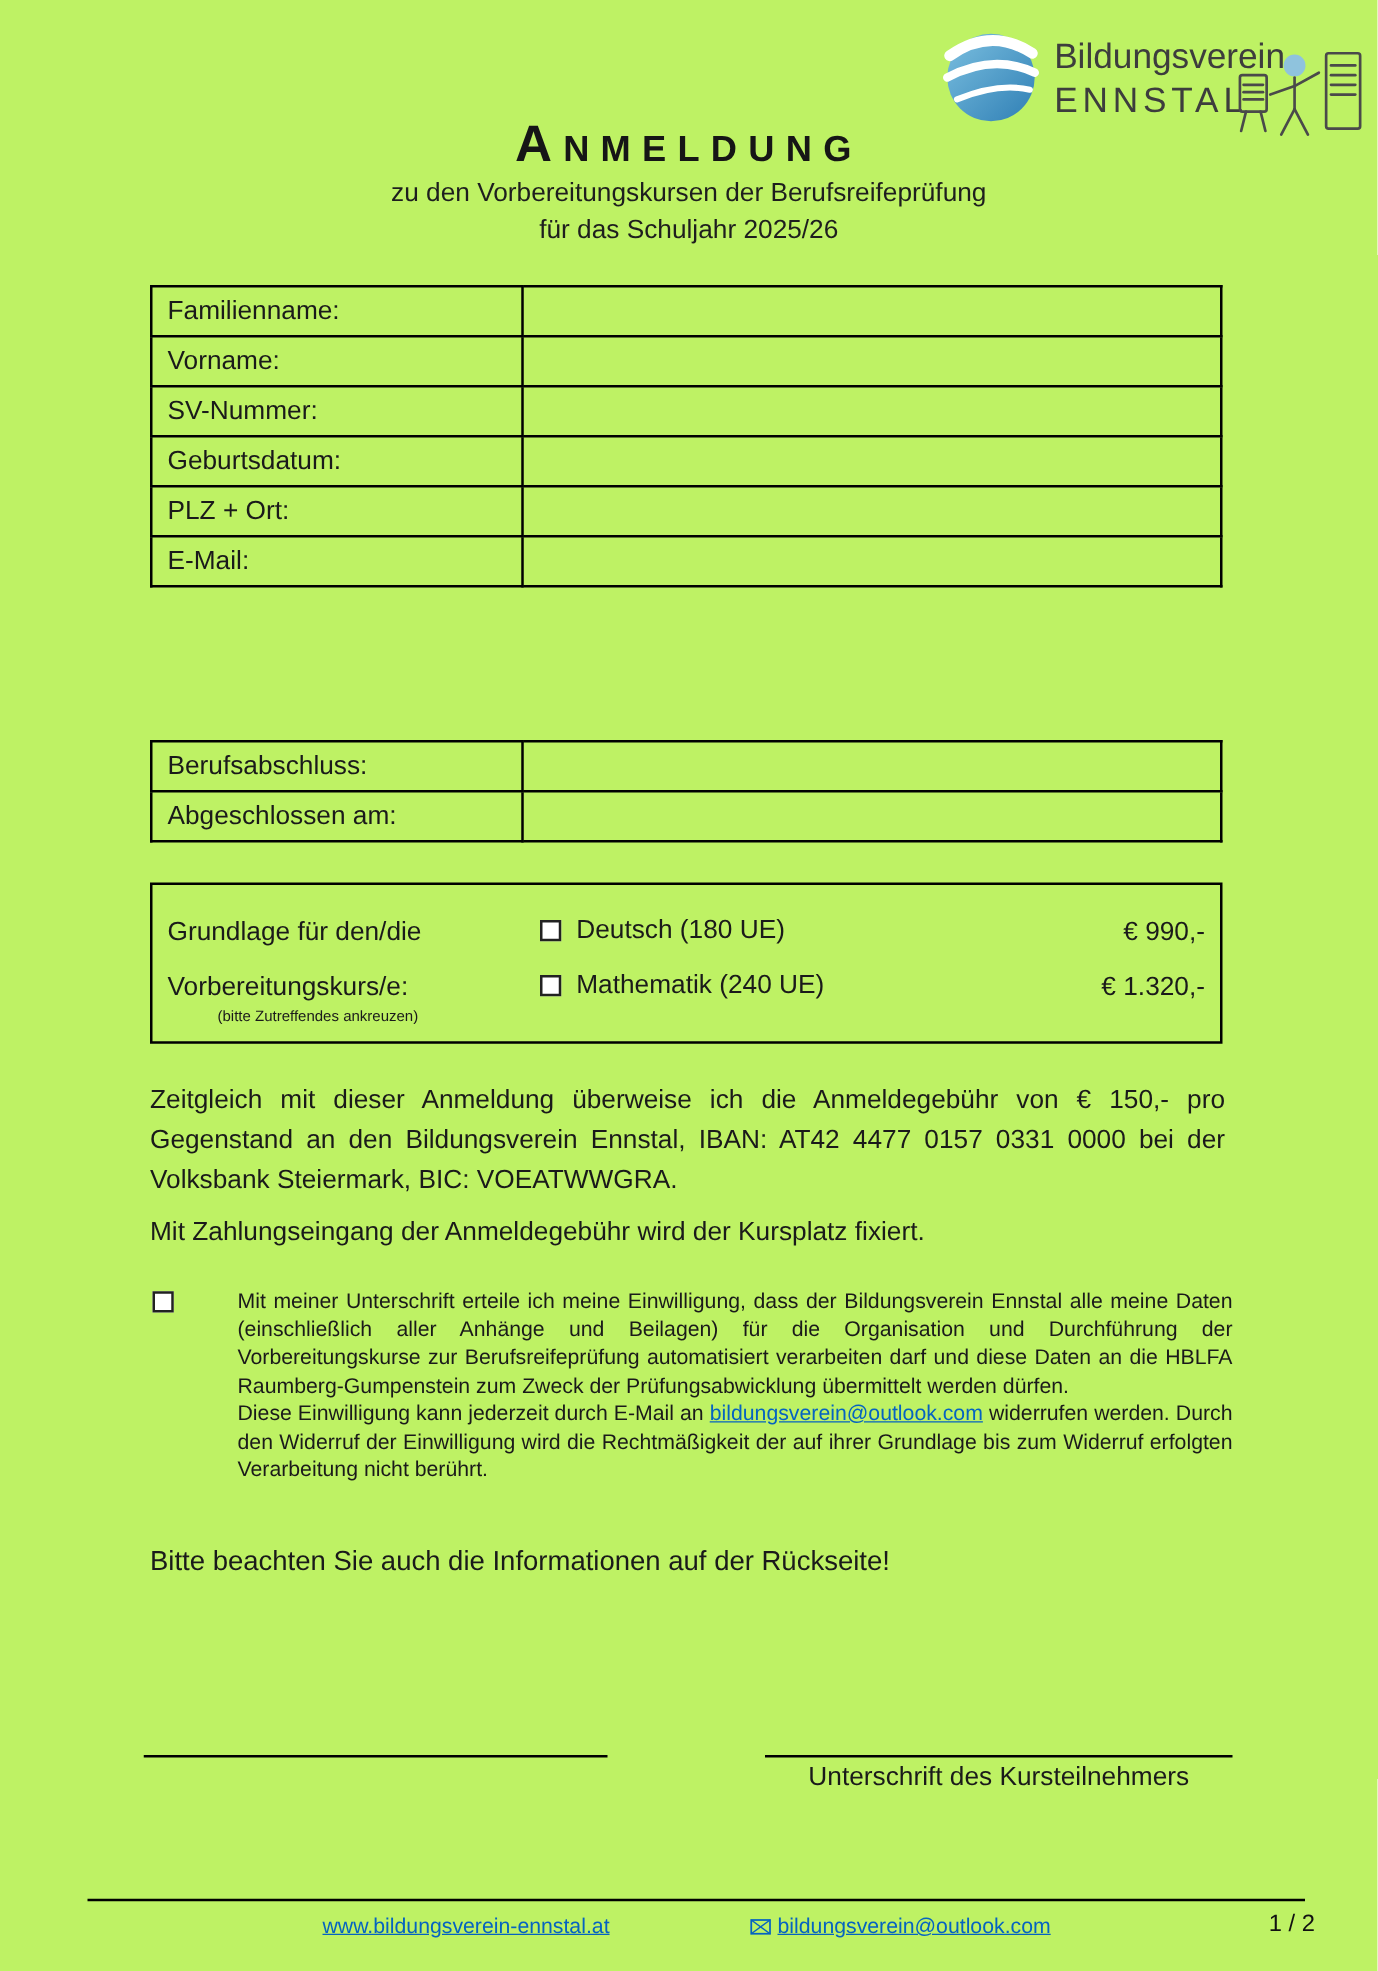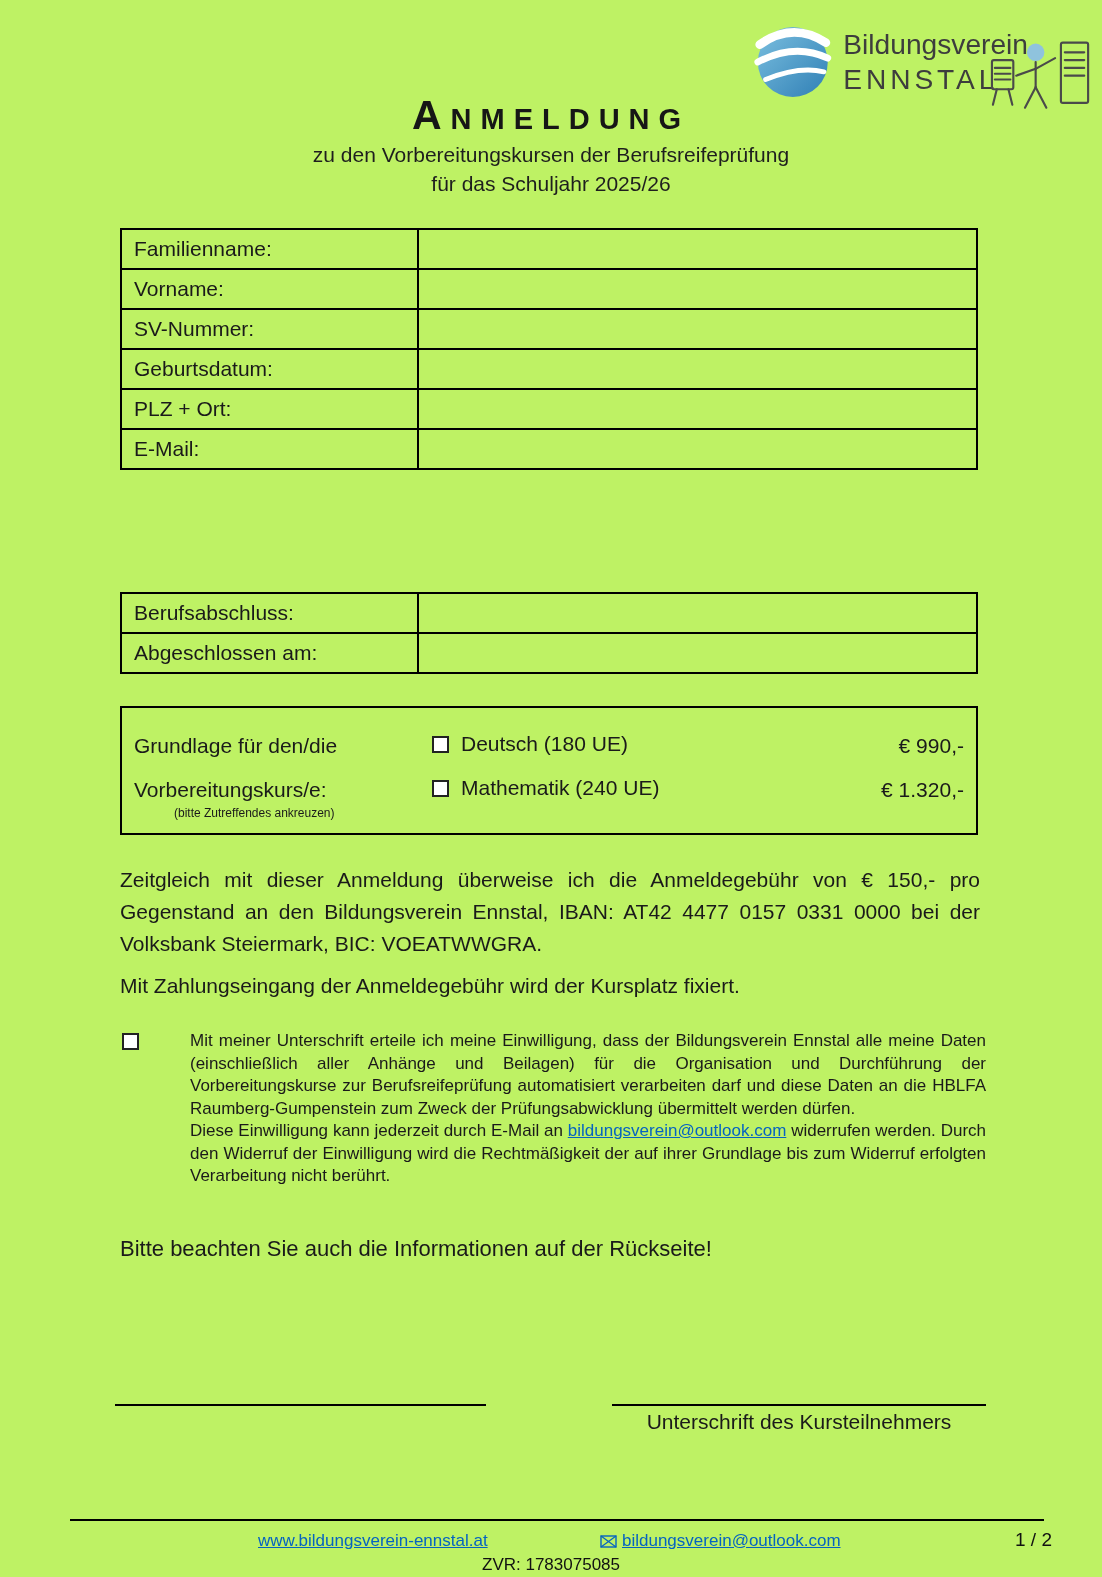--- a/index.html
+++ b/index.html
@@ -183,16 +183,15 @@
     <a class="f-web" href="#">www.bildungsverein-ennstal.at</a>
     <span class="f-email">
       <svg width="17" height="13" viewBox="0 0 17 13">
         <rect x="1" y="1" width="15" height="11" fill="none" stroke="#0563C1" stroke-width="1.4"></rect>
         <line x1="1" y1="1" x2="16" y2="12" stroke="#0563C1" stroke-width="1.2"></line>
         <line x1="16" y1="1" x2="1" y2="12" stroke="#0563C1" stroke-width="1.2"></line>
       </svg>
       <a href="#">bildungsverein@outlook.com</a>
     </span>
     <span class="f-page">1 / 2</span>
-    <div class="f-zvr">ZVR: 1783075085</div>
   </div>
 
 </div>
 
 </body></html>

